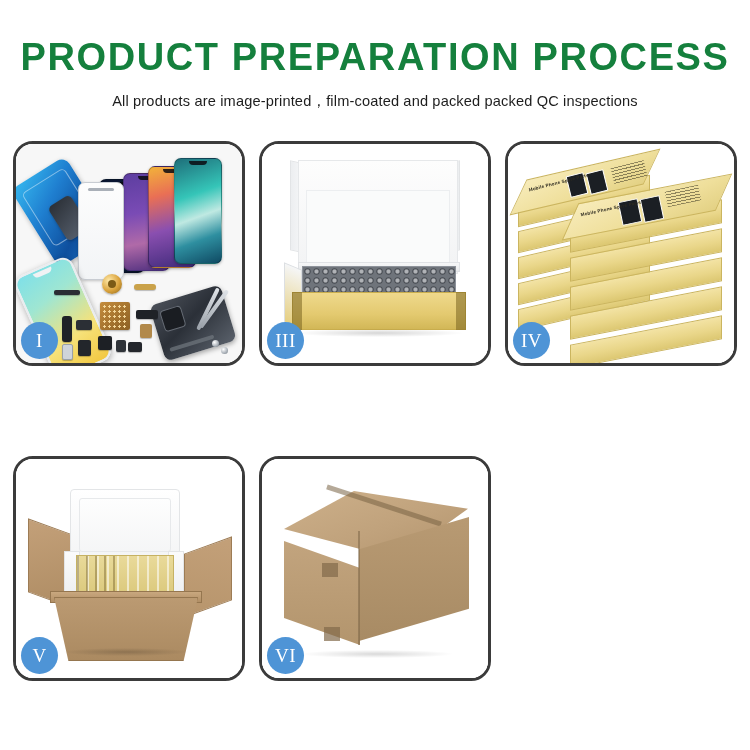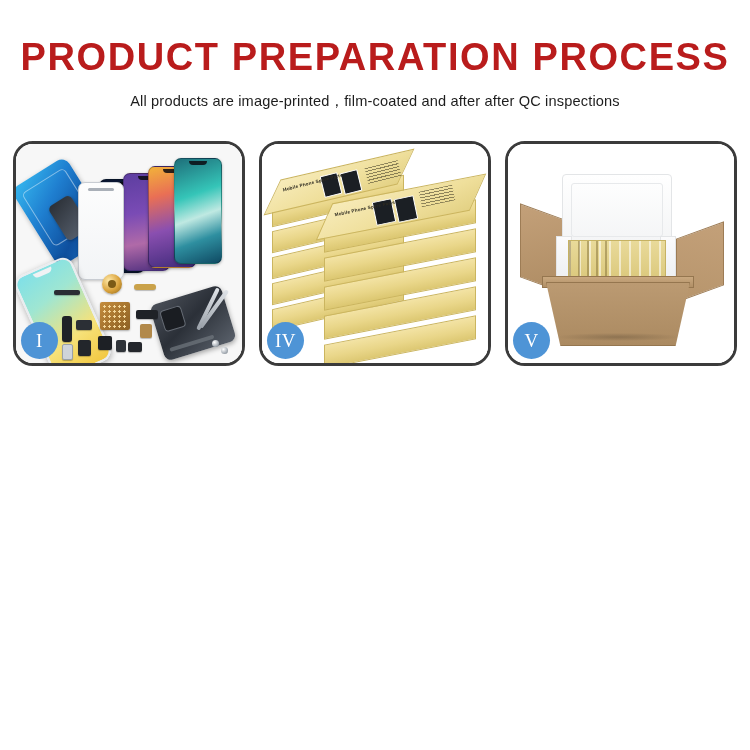--- a/index.html
+++ b/index.html
@@ -22,21 +22,21 @@
     top: 0;
     width: 750px;
     padding-top: 38px;
     text-align: center;
   }
   .title {
     font-family: "Liberation Sans", sans-serif;
     font-size: 38px;
     font-weight: 700;
     letter-spacing: 1.6px;
-    color: #b91c1c;
+    color: #15803d;
     line-height: 1.05;
     margin: 0;
     white-space: nowrap;
   }
   .subtitle {
     font-family: "Liberation Sans", sans-serif;
     font-size: 14.6px;
     font-weight: 400;
     color: #1d1d1d;
     margin: 14px 0 0 0;
@@ -451,21 +451,21 @@
   .c6-shadow {
     position:absolute; left: 40px; bottom: 20px; width: 150px; height: 8px;
     background: radial-gradient(ellipse at center, rgba(0,0,0,.15), rgba(0,0,0,0) 72%);
   }
 </style>
 </head>
 <body>
 
 <div class="header">
   <div class="title">PRODUCT PREPARATION PROCESS</div>
-  <div class="subtitle">All products are image-printed，film-coated and after after QC inspections</div>
+  <div class="subtitle">All products are image-printed，film-coated and packed packed QC inspections</div>
 </div>
 
 <div class="grid">
 
   <div class="panel p1">
     <div class="panel-inner">
       <div class="stage">
         <div class="blue-film"></div>
         <div class="film-dark"></div>
 
@@ -517,20 +517,39 @@
         <div class="tweezer"></div>
         <div class="tweezer2"></div>
         <div class="screw1"></div>
         <div class="screw2"></div>
       </div>
     </div>
     <div class="badge">I</div>
   </div>
 
 
+  <div class="panel p3">
+    <div class="panel-inner">
+      <div class="stage">
+        <div class="box3-lidflap-l"></div>
+        <div class="box3-lidflap-r"></div>
+        <div class="box3-lid"></div>
+        <div class="box3-inner-white"></div>
+        <div class="box3-rim"></div>
+        <div class="bubble-pack3"></div>
+        <div class="box3-side-l"></div>
+        <div class="box3-front">
+          <div class="tabl"></div>
+            <div class="tabr"></div>
+        </div>
+        <div class="box3-shadow"></div>
+      </div>
+    </div>
+    <div class="badge">III</div>
+  </div>
 
   <div class="panel p4">
     <div class="panel-inner">
       <div class="stage">
         <div class="stackwrap">
           <div class="sbox sl5"></div>
           <div class="sbox sl4"></div>
           <div class="sbox sl3"></div>
           <div class="sbox sl2"></div>
           <div class="sbox sl1"></div>
@@ -569,14 +588,29 @@
             <div class="slats2"></div>
         </div>
         <div class="c5-rim"></div>
         <div class="c5-body"></div>
         <div class="c5-shadow"></div>
       </div>
     </div>
     <div class="badge">V</div>
   </div>
 
+  <div class="panel p6">
+    <div class="panel-inner">
+      <div class="stage">
+        <div class="c6-top"></div>
+        <div class="c6-seal"></div>
+        <div class="c6-left"></div>
+        <div class="c6-right"></div>
+        <div class="c6-edge"></div>
+        <div class="c6-tape1"></div>
+        <div class="c6-tape2"></div>
+        <div class="c6-shadow"></div>
+      </div>
+    </div>
+    <div class="badge">VI</div>
+  </div>
 
 </div>
 
 </body></html>

